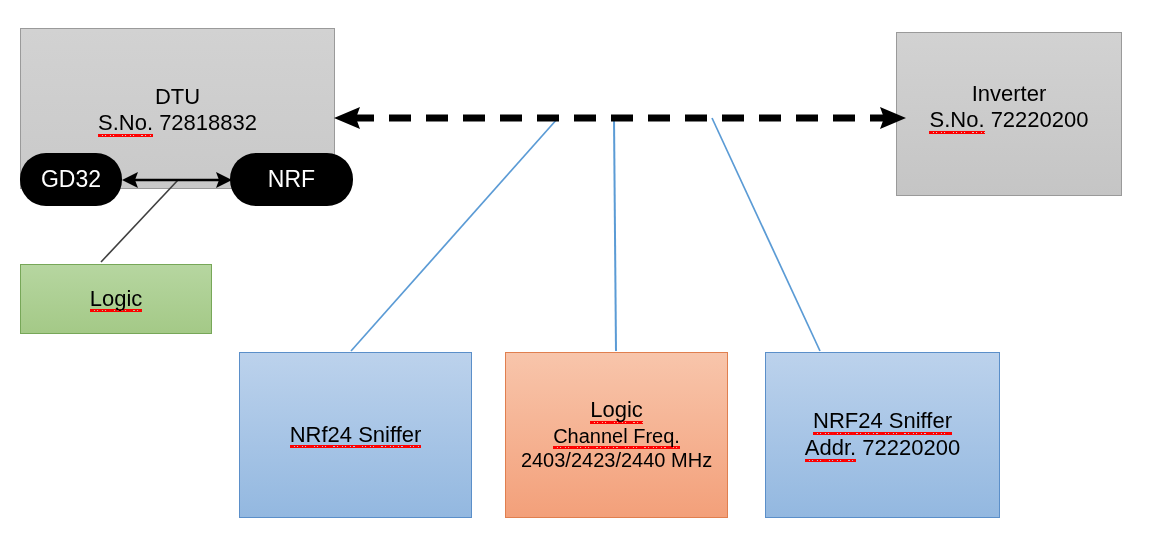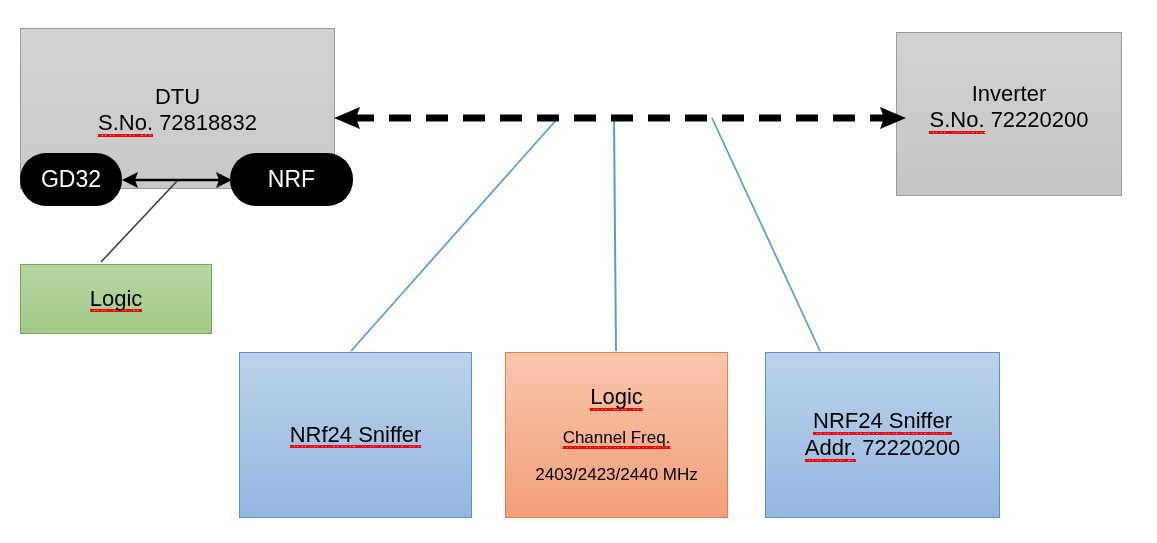--- a/index.html
+++ b/index.html
@@ -105,21 +105,21 @@
   #sniffer-left  { left: 239px; top: 352px; width: 233px; height: 166px; font-size: 22px; }
   #hackrf-box {
     left: 505px; top: 352px; width: 223px; height: 166px;
     background: linear-gradient(180deg, #f8c5ab 0%, #f3a07a 100%);
     border: 1px solid #e07f4f;
     font-size: 22px;
   }
   #sniffer-right { left: 765px; top: 352px; width: 235px; height: 166px; font-size: 22px; }
 
   #hackrf-box .line-main { font-size: 22px; margin-bottom: 1px; }
-  #hackrf-box .line-sub  { font-size: 17px; margin-top: 16px; }
+  #hackrf-box .line-sub  { font-size: 20px; }
 
   
   #connectors {
     position: absolute;
     left: 0; top: 0;
     width: 1157px; height: 543px;
     pointer-events: none;
   }
 </style>
 </head>

